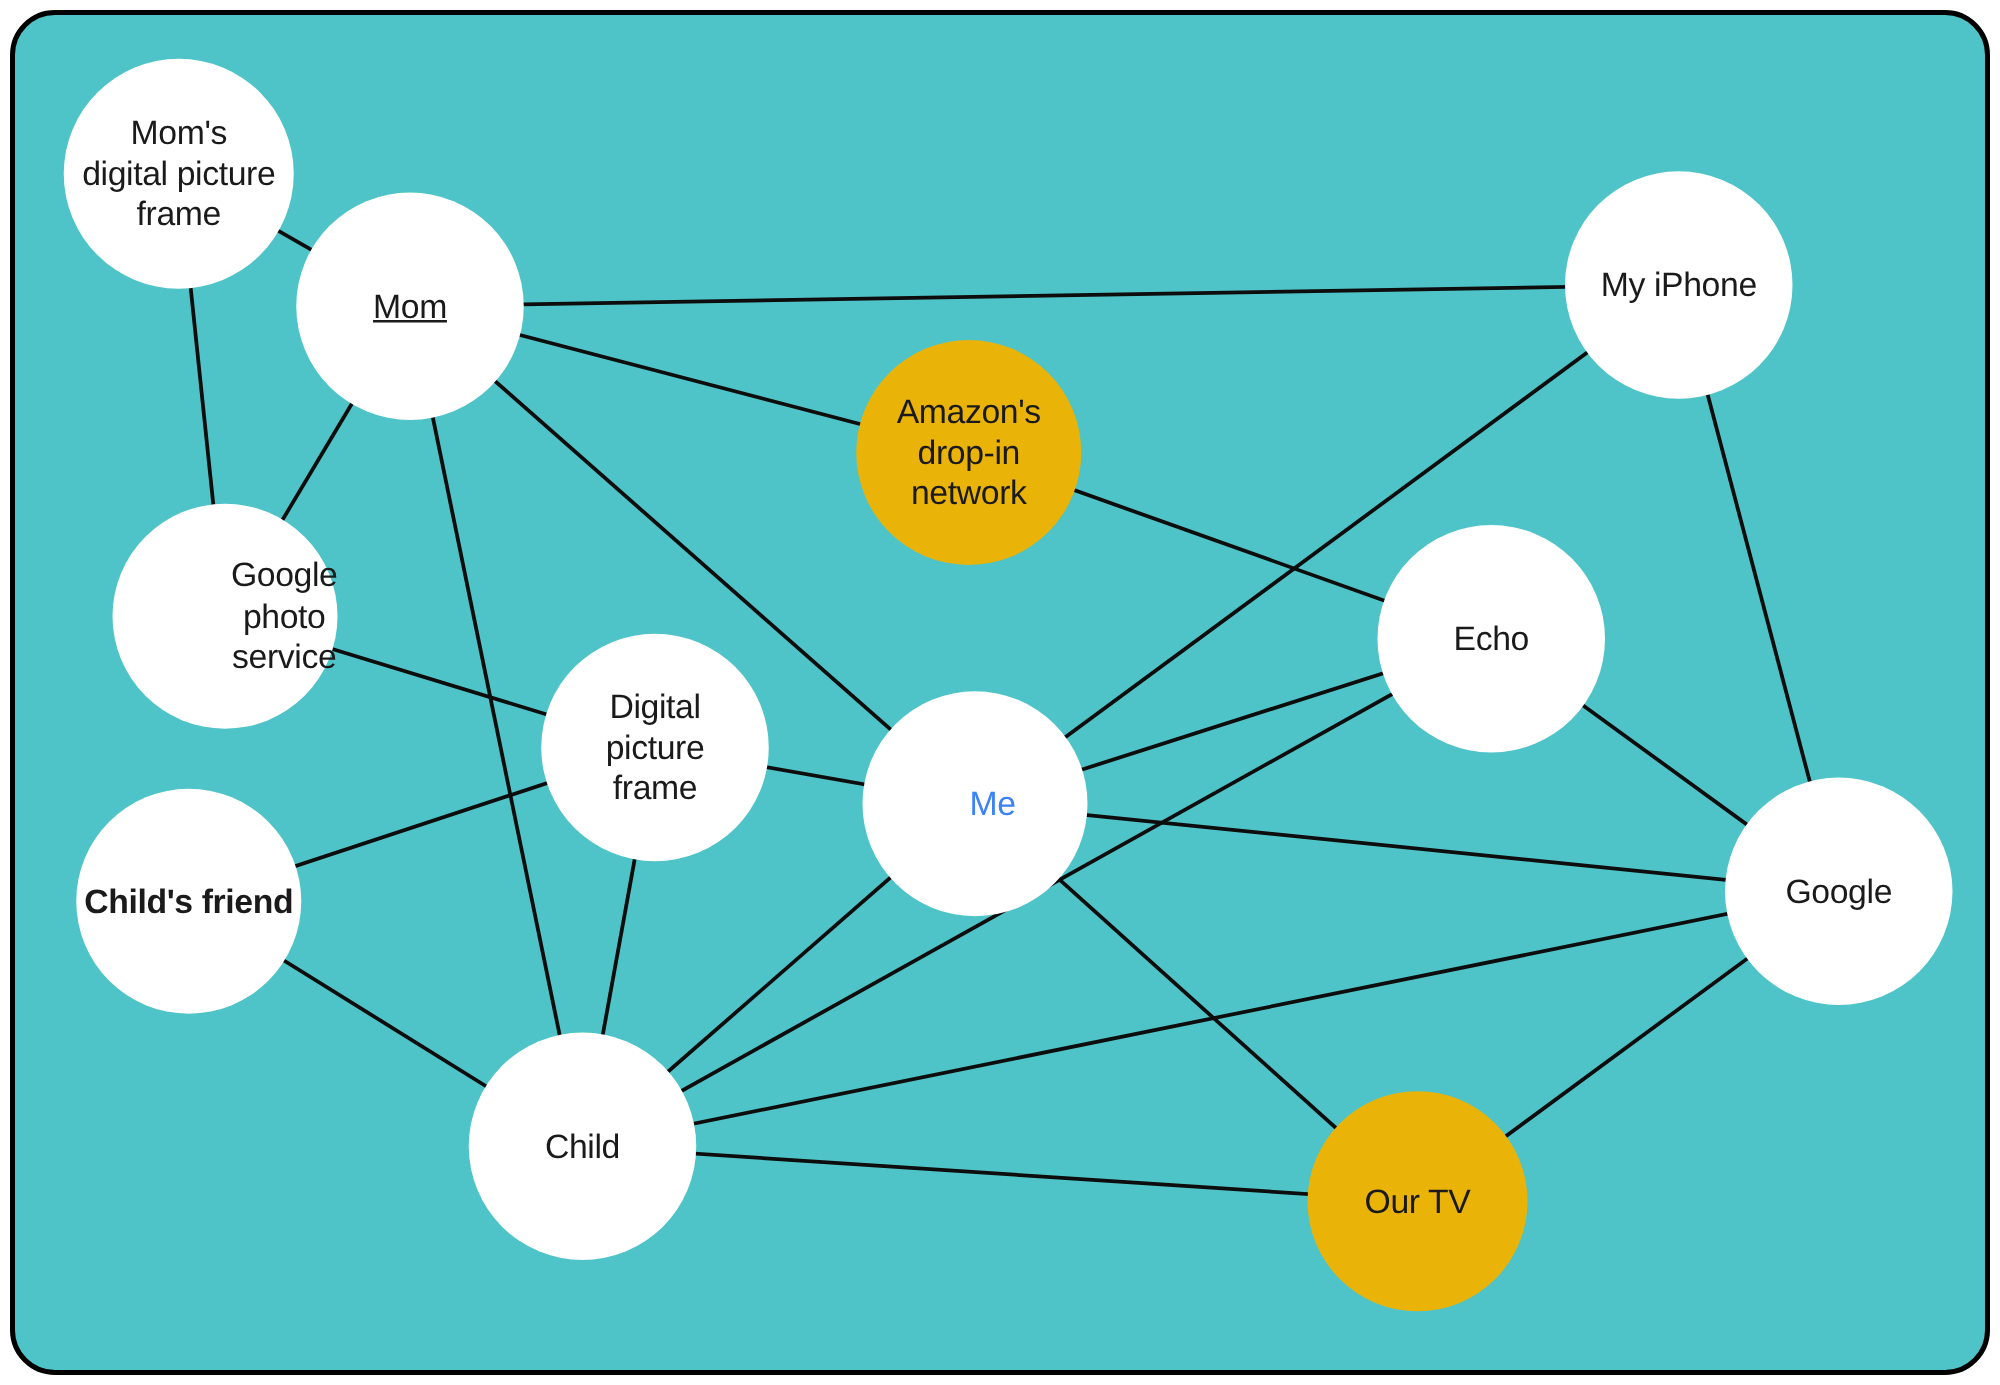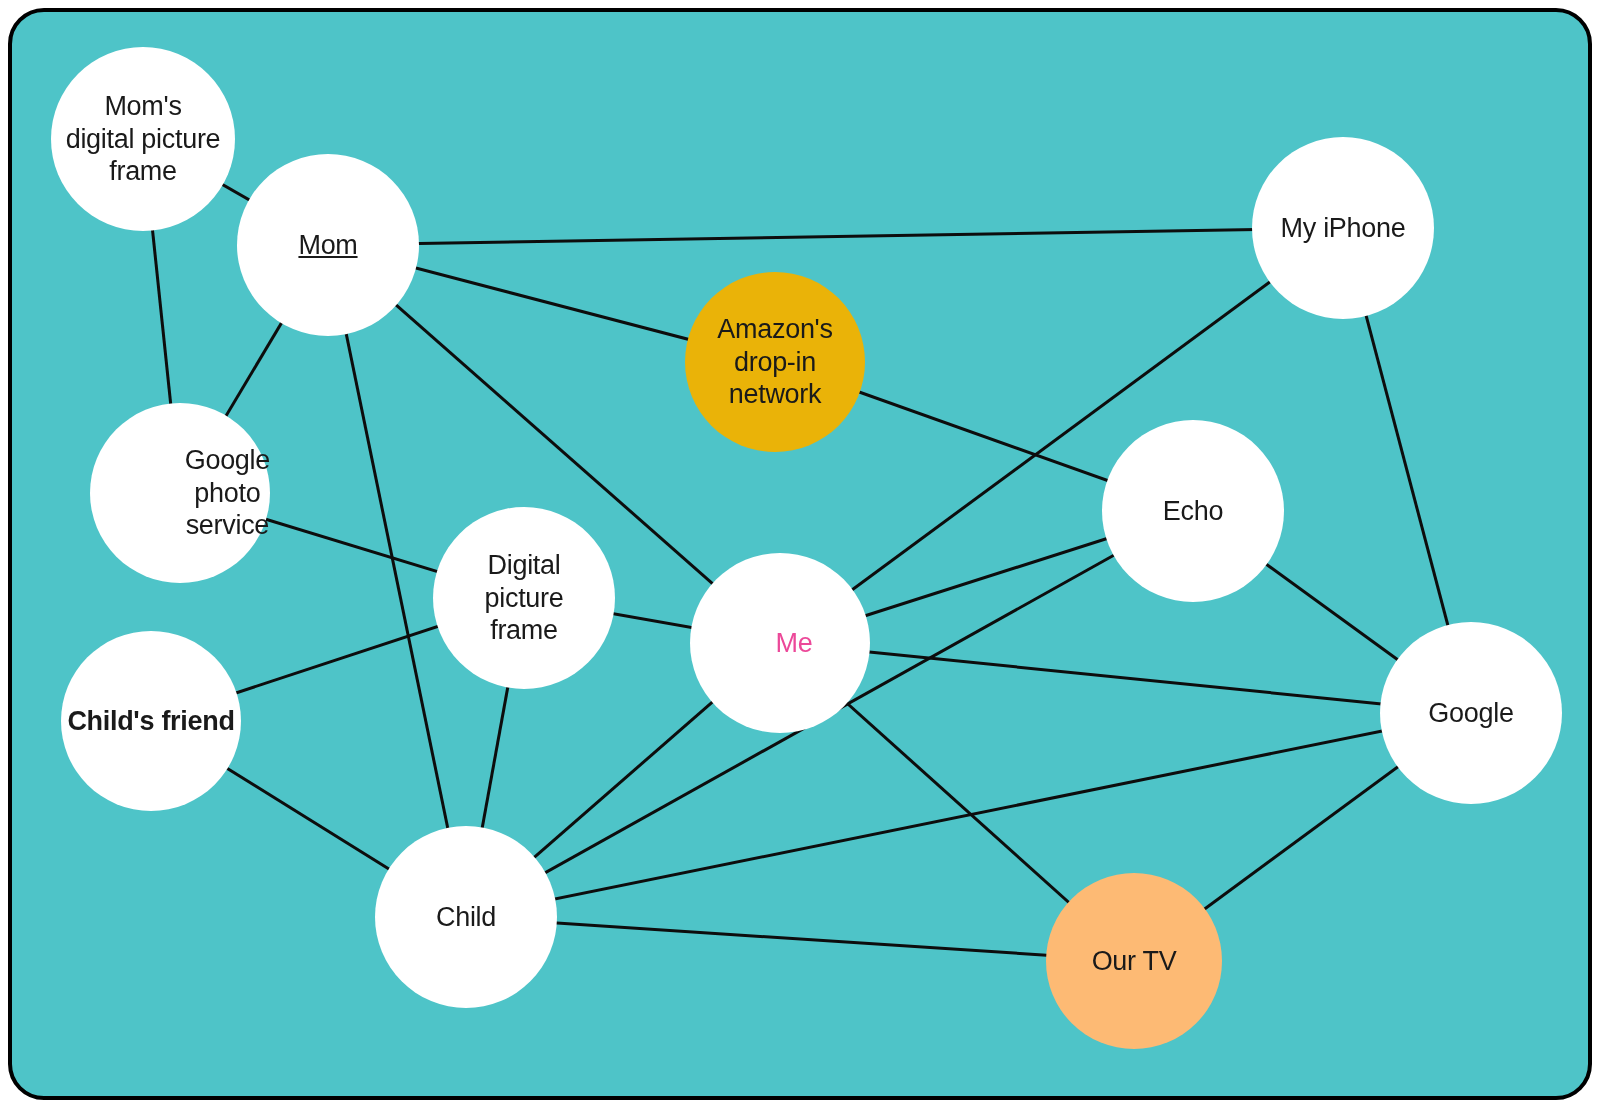--- a/index.html
+++ b/index.html
@@ -112,28 +112,28 @@
       </div>
       <div class="node" style="left: 1102px; top: 420px; width: 182px; height: 182px; background: rgb(255, 255, 255);">
         <span class="node-label" style="color: rgb(26, 26, 26);">Echo</span>
       </div>
       <div class="node" style="left: 433px; top: 507px; width: 182px; height: 182px; background: rgb(255, 255, 255);">
         <span class="node-label" style="color: rgb(26, 26, 26);">Digital
 picture
 frame</span>
       </div>
       <div class="node" style="left: 690px; top: 553px; width: 180px; height: 180px; background: rgb(255, 255, 255);">
-        <span class="node-label" style="color: #ec4899; margin-left: 28px;">Me</span>
+        <span class="node-label" style="color: #3b82f6; margin-left: 28px;">Me</span>
       </div>
       <div class="node" style="left: 61px; top: 631px; width: 180px; height: 180px; background: rgb(255, 255, 255); font-weight: bold;">
         <span class="node-label" style="color: rgb(26, 26, 26);">Child's friend</span>
       </div>
       <div class="node" style="left: 1380px; top: 622px; width: 182px; height: 182px; background: rgb(255, 255, 255);">
         <span class="node-label" style="color: rgb(26, 26, 26);">Google</span>
       </div>
       <div class="node" style="left: 375px; top: 826px; width: 182px; height: 182px; background: rgb(255, 255, 255);">
         <span class="node-label" style="color: rgb(26, 26, 26);">Child</span>
       </div>
-      <div class="node" style="left: 1046px; top: 873px; width: 176px; height: 176px; background: #fdba74;">
+      <div class="node" style="left: 1046px; top: 873px; width: 176px; height: 176px; background: #eab308;">
         <span class="node-label" style="color: rgb(26, 26, 26);">Our TV</span>
       </div>
     </div>
 </div>
 
 </body></html>

